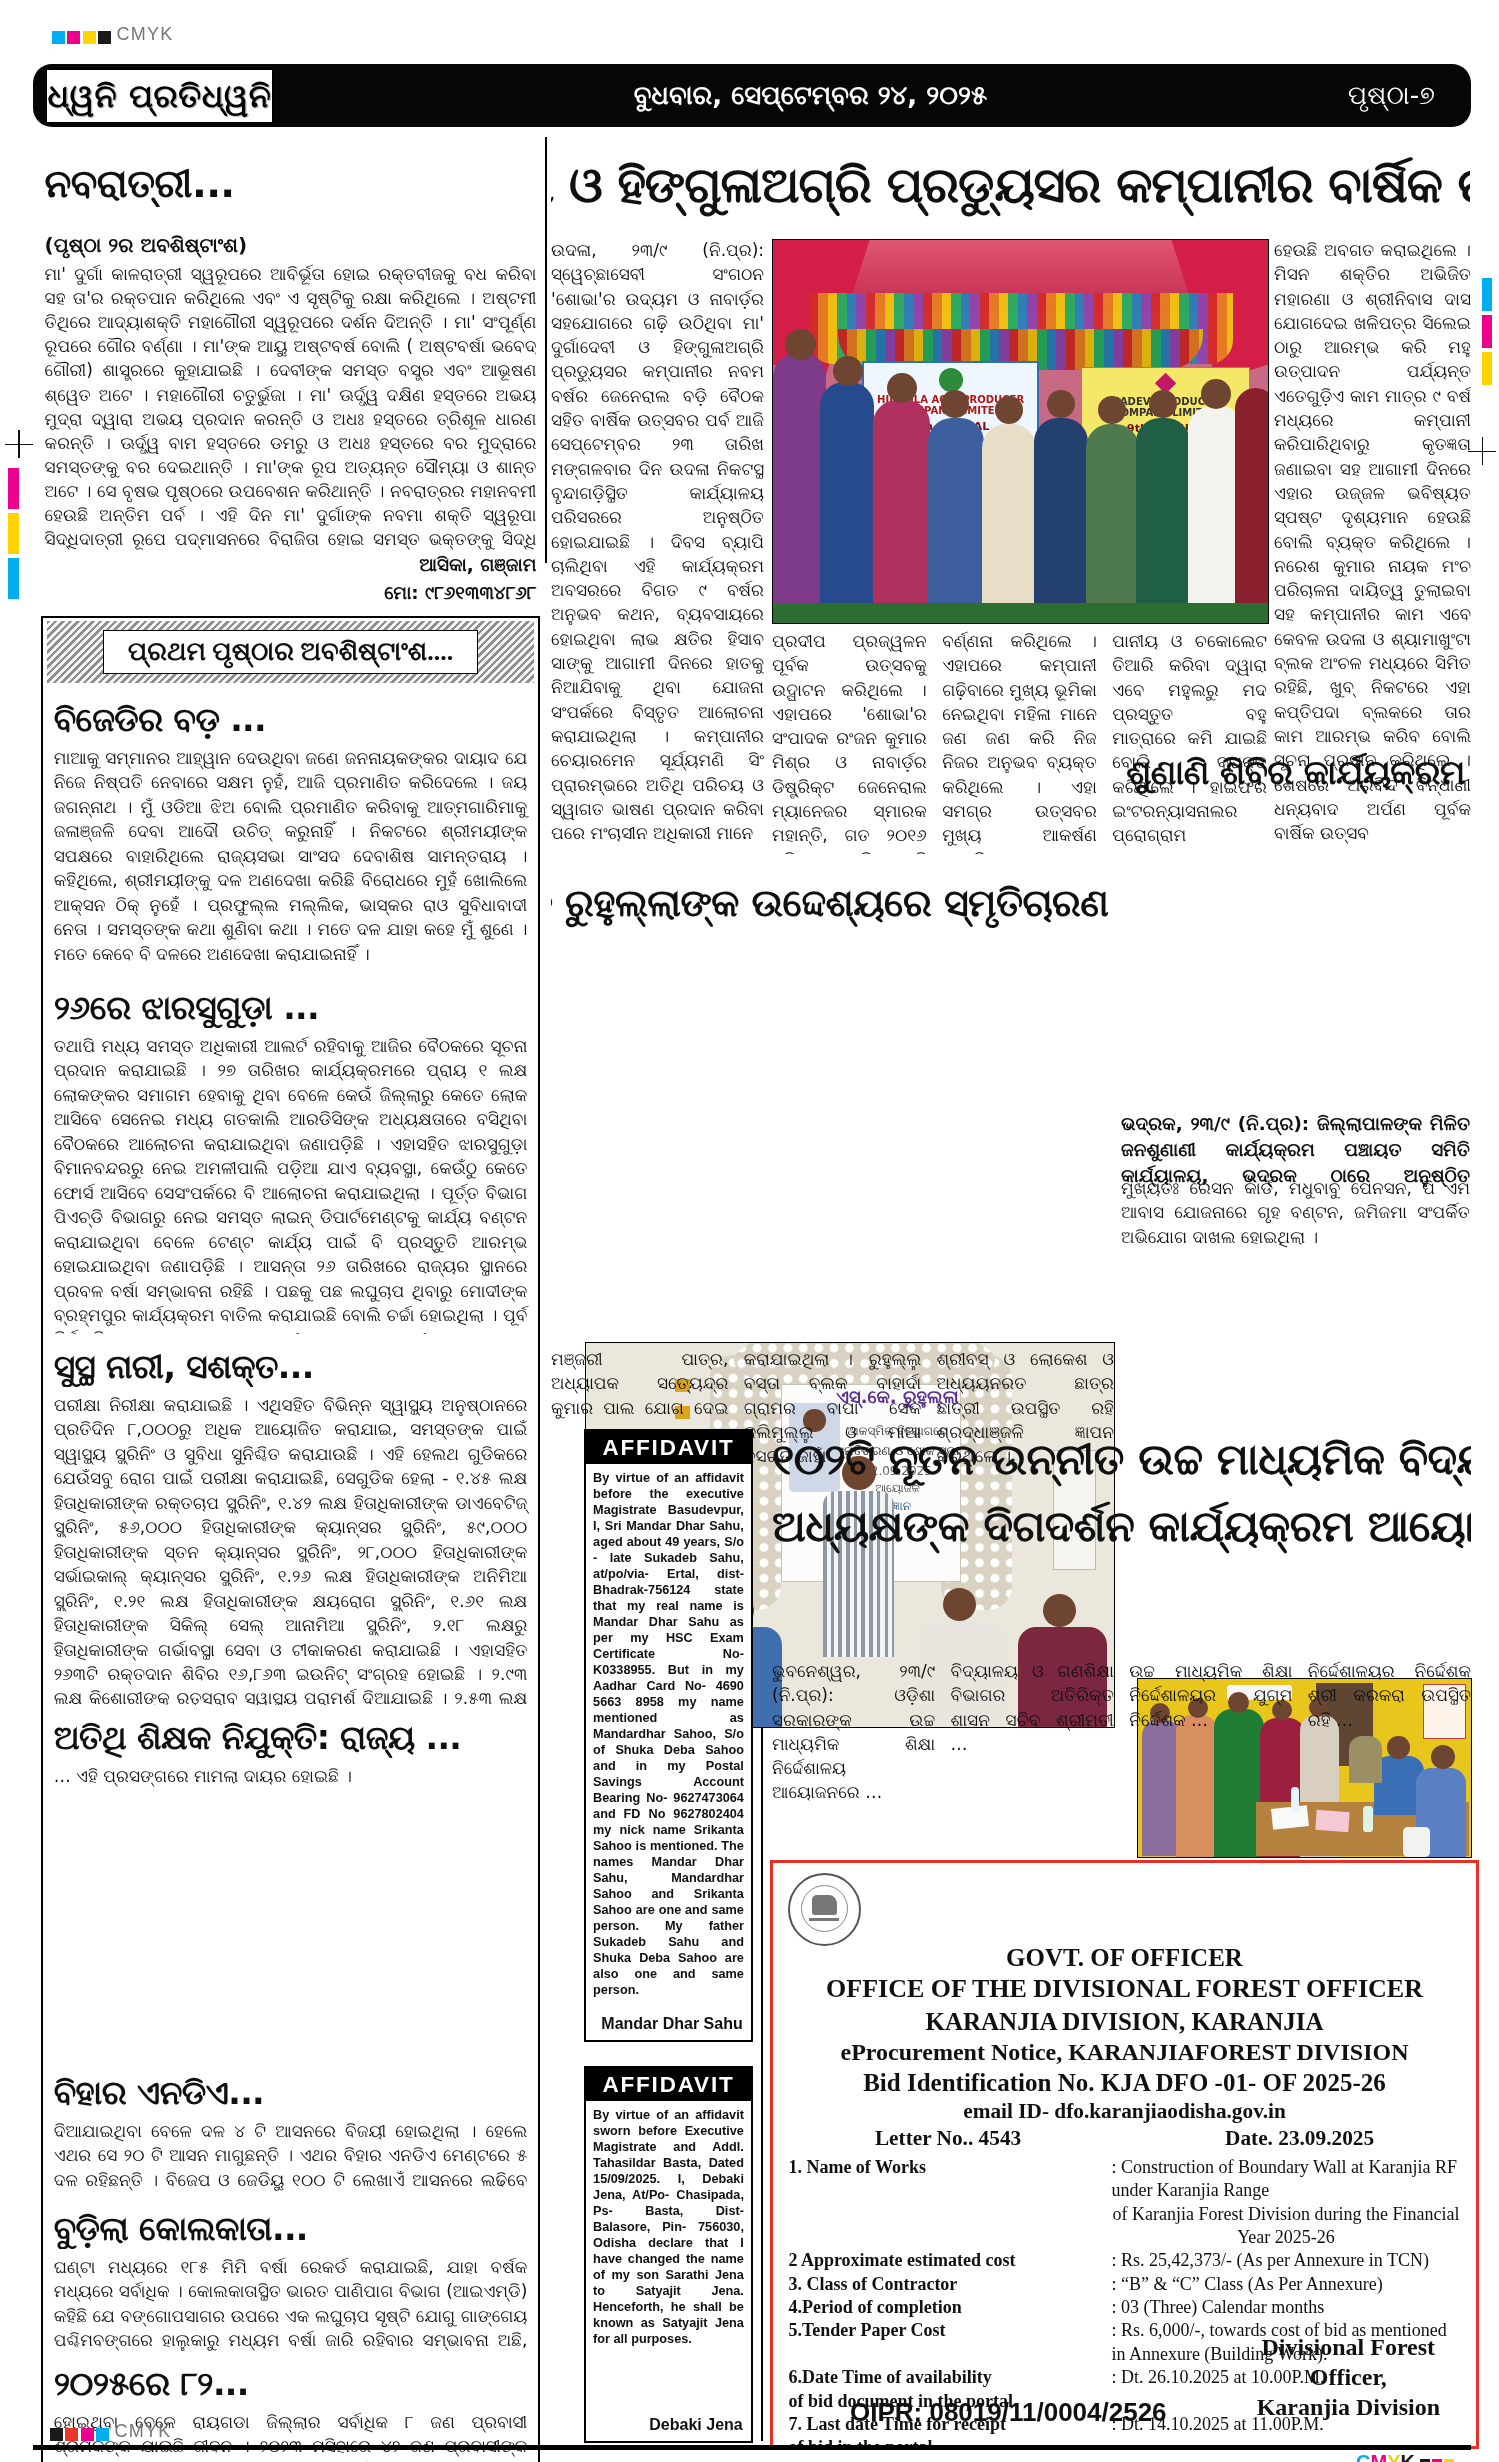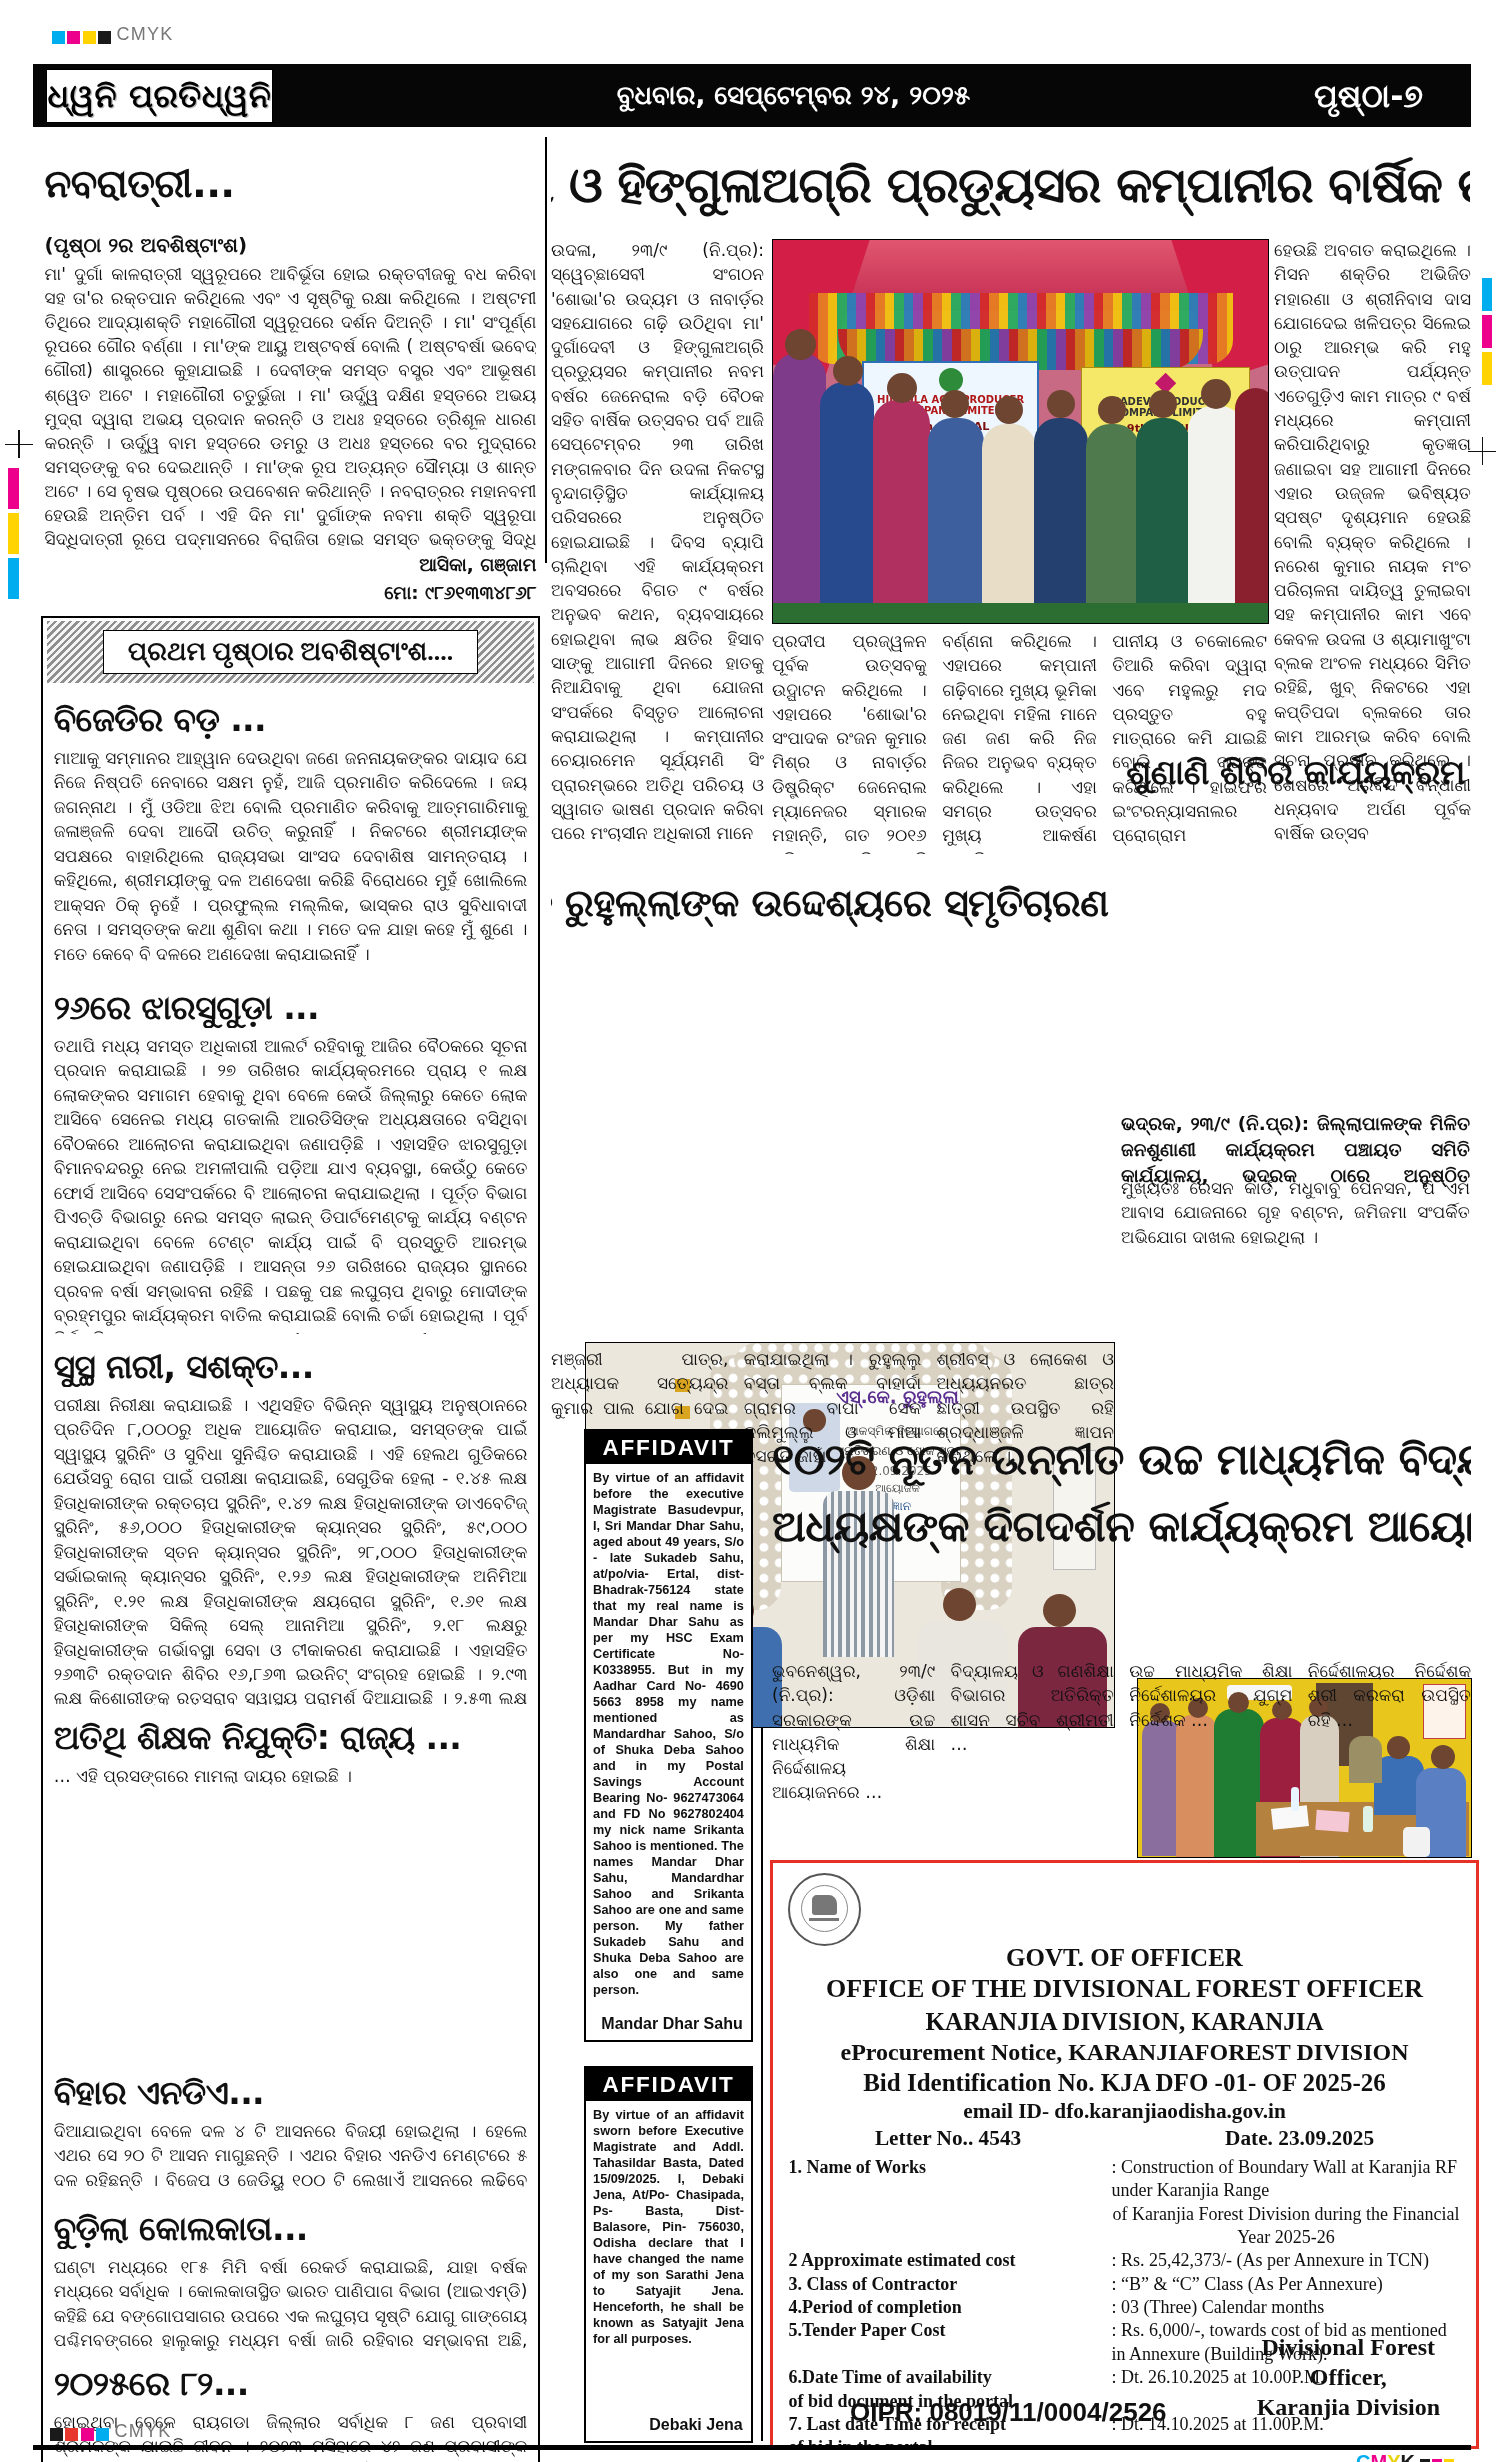--- a/index.html
+++ b/index.html
@@ -4,27 +4,27 @@
 <style>
   html,body{margin:0;padding:0;background:#8a8a8a;}
   .page{position:relative;width:1500px;height:2462px;background:#ffffff;
         font-family:"DejaVu Sans",sans-serif;color:#101010;overflow:hidden;}
   .abs{position:absolute;}
   .jt{text-align:justify;}
   .nowrap{white-space:nowrap;overflow:hidden;}
   .ctr{display:flex;align-items:center;justify-content:center;}
 
   
-  .masthead{background:#060606;color:#fff;display:flex;align-items:center;}
+  .masthead{background:#060606;color:#fff;display:flex;align-items:center;border-radius:19px;}
   .logo-box{background:#fff;color:#000;border:1.2px solid #000;
             font-weight:bold;font-size:32px;letter-spacing:0.6px;
             display:flex;align-items:center;justify-content:center;
             text-shadow:1.2px 1.2px 0 #bbb;}
   .mh-date{flex:1;text-align:center;font-size:26px;font-weight:bold;}
-  .mh-page{font-size:32px;font-weight:bold;padding-right:48px;}
+  .mh-page{font-size:26px;font-weight:normal;padding-right:36px;}
 
   
   .lc-title{font-size:39px;font-weight:bold;letter-spacing:-0.6px;}
   .lc-sub{font-size:20px;font-weight:bold;margin-top:3.6px;}
   .lc-body{font-size:17px;line-height:1.42;}
   .lc-sign{font-size:18.4px;font-weight:bold;text-align:right;line-height:1.5;}
   .lc-box{border:2.4px solid #000;}
   .hatch{background:repeating-linear-gradient(135deg,#8f8f8f 0 2.4px,#f4f4f4 2.4px 5.3px);font-family:Liberation Serif, serif;}
   .hatch-label{background:#fff;border:1.8px solid #000;font-size:26px;font-weight:bold;
                padding:6px 24px;}

